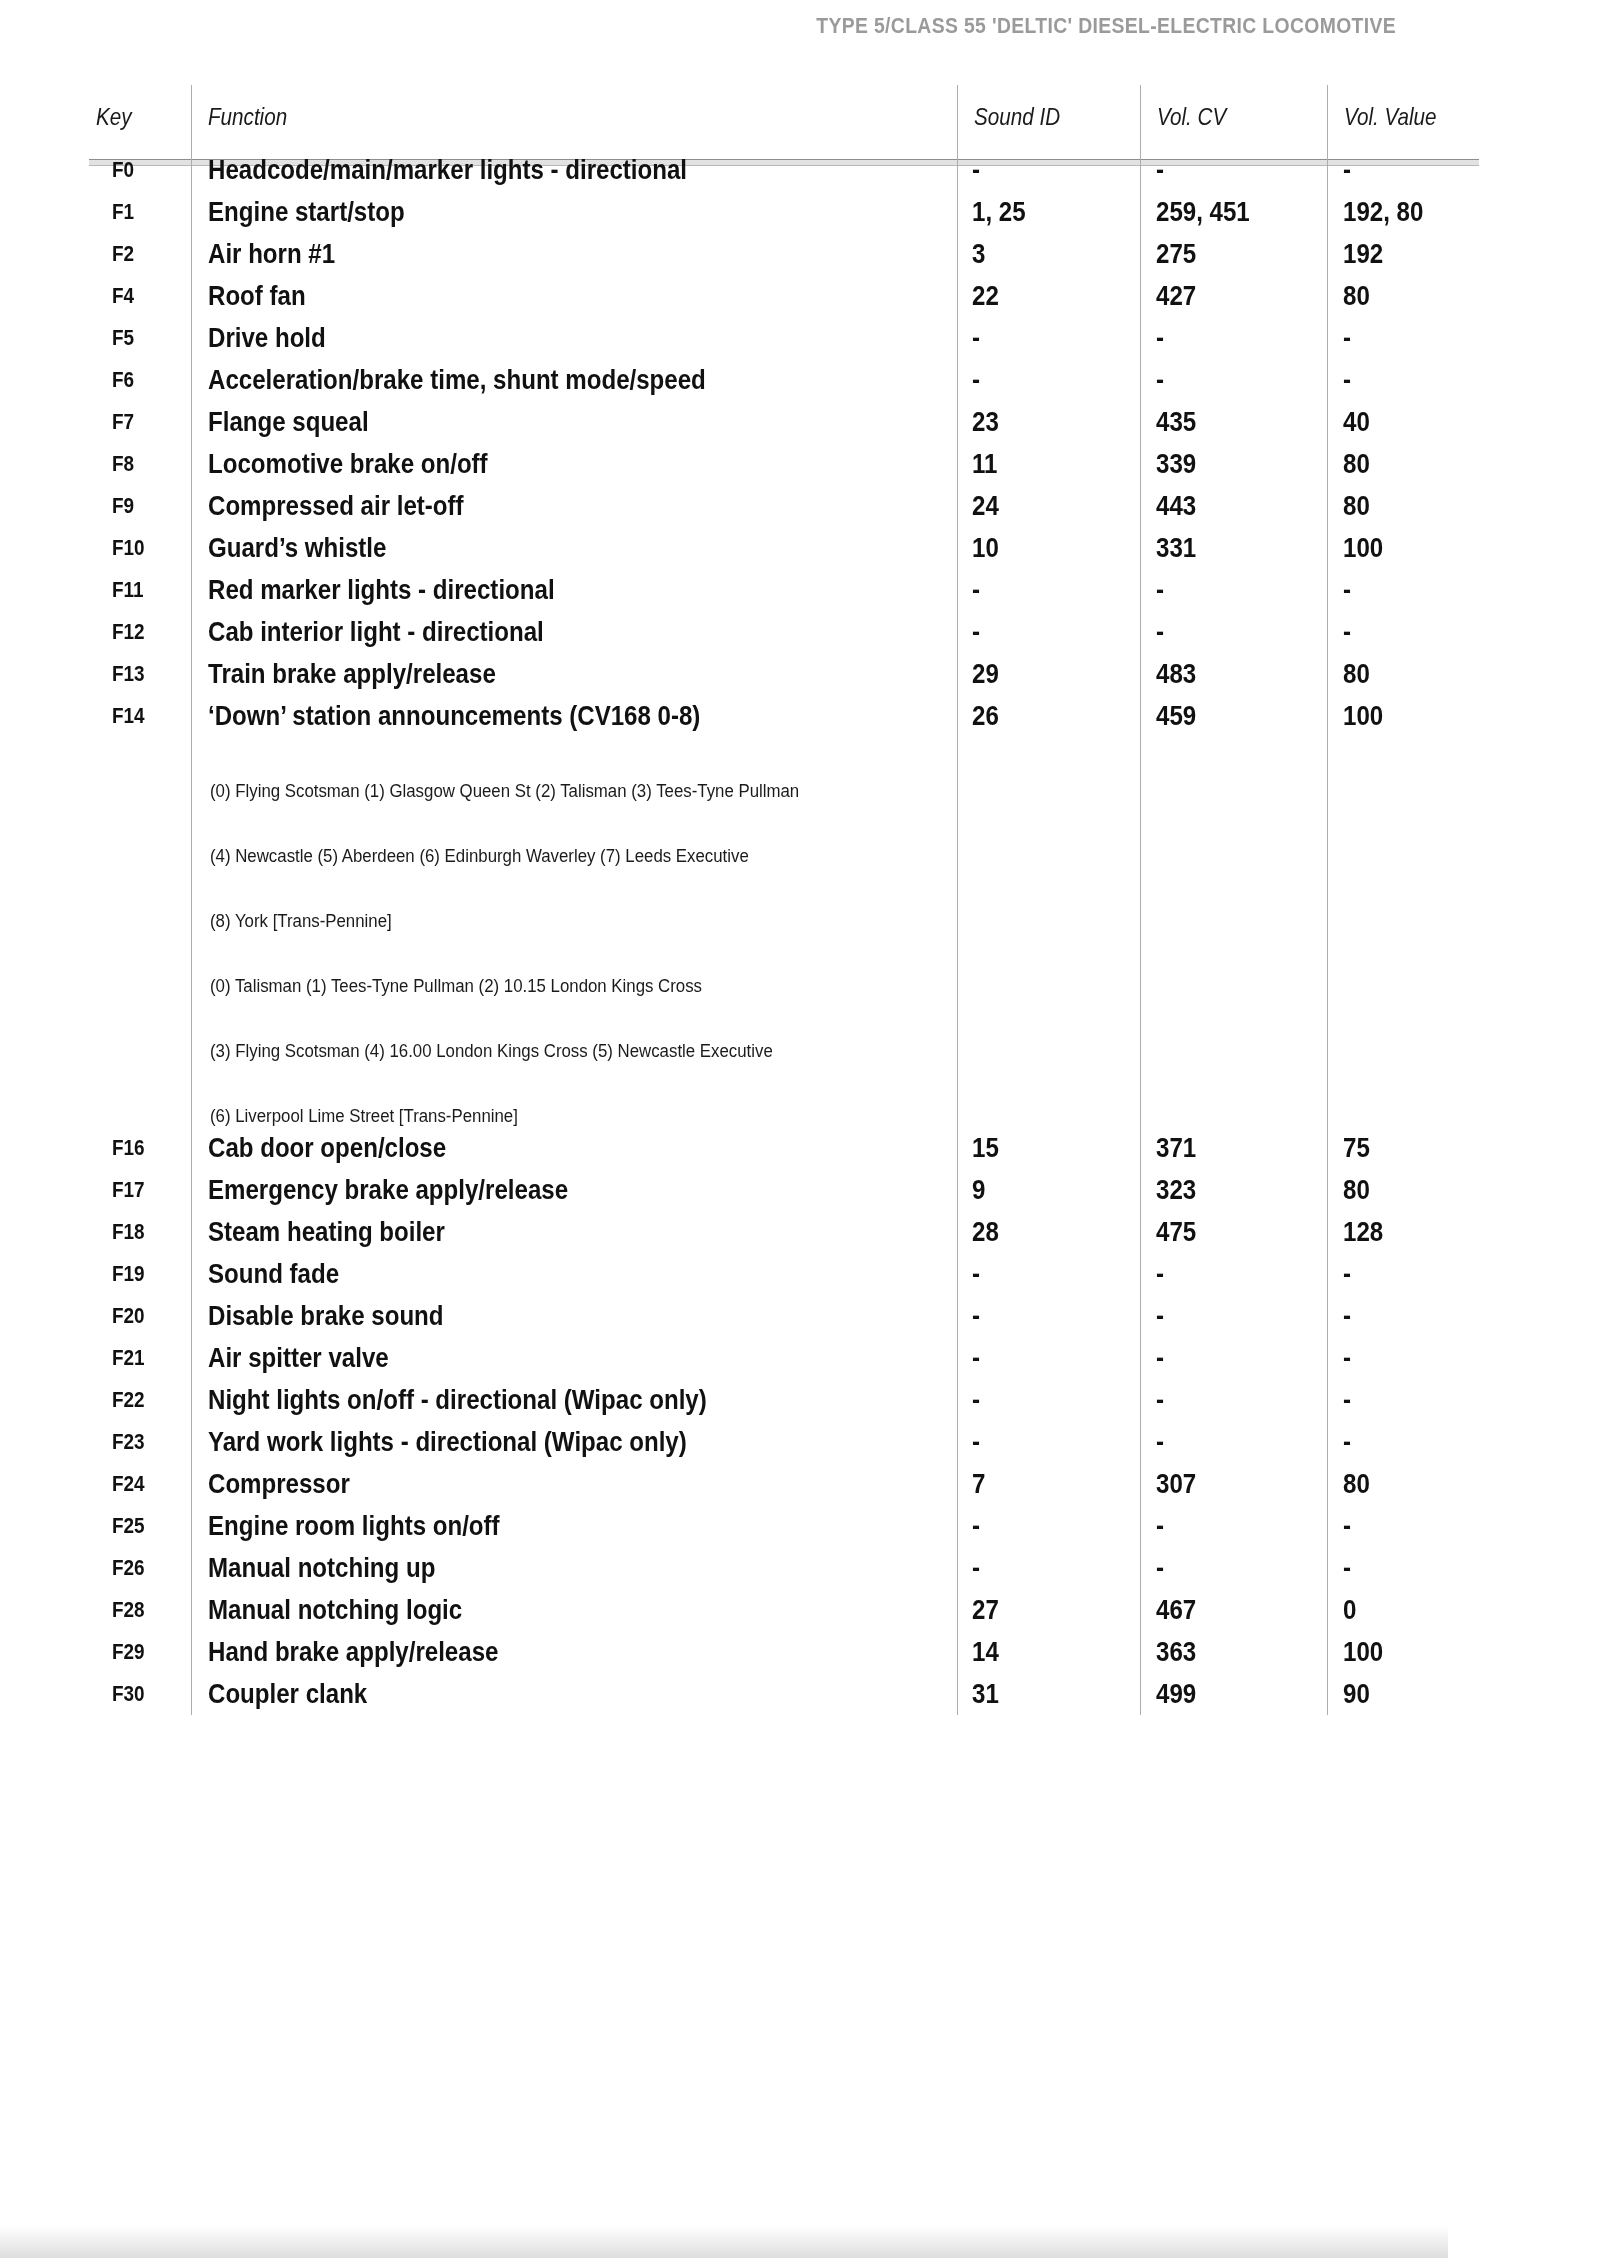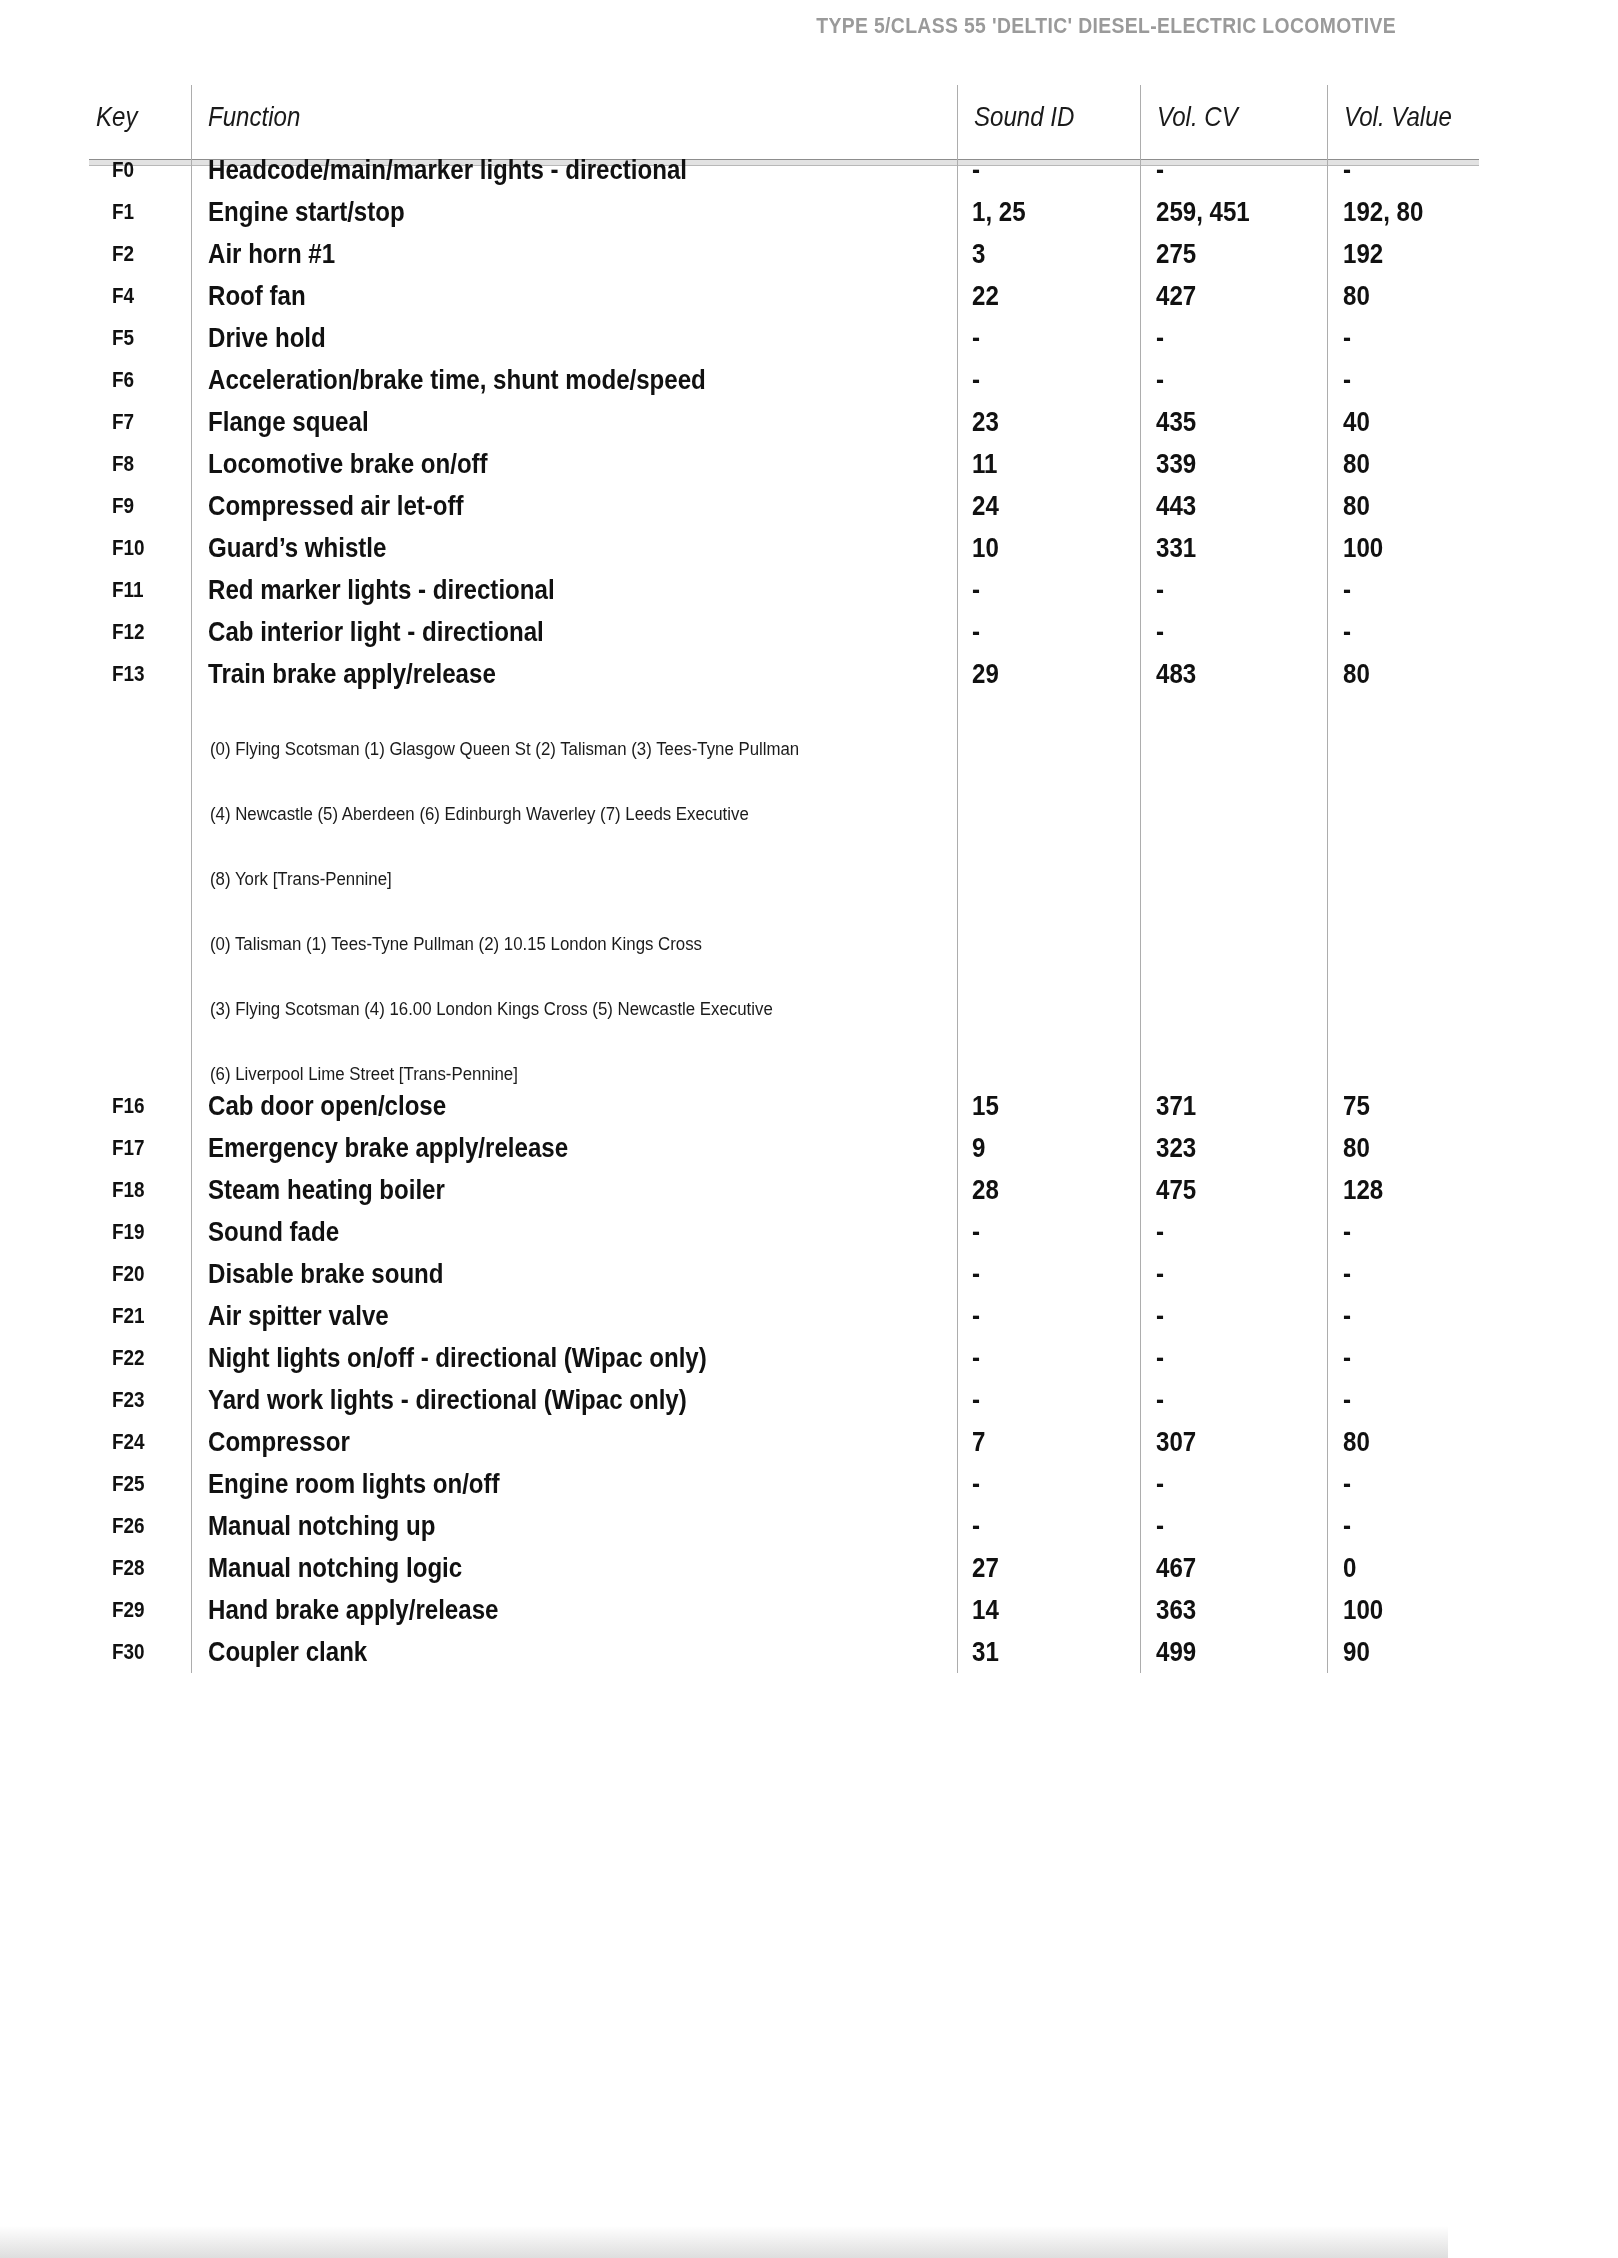--- a/index.html
+++ b/index.html
@@ -63,21 +63,21 @@
 
   
   .vsep {
     border-left: 1.8px solid #adadad;
   }
 
   
   .hdr-cell {
     font-style: italic;
     font-weight: normal;
-    font-size: 28px;
+    font-size: 24px;
     color: #1a1a1a;
     height: 64px;
     padding-bottom: 10.7px;
     font-stretch: condensed;
     white-space: nowrap;
   }
   .hdr-cell .pad { padding-left: 16px; display: inline-block; }
   .hdr-cell.first .pad { padding-left: 7.1px; }
   .rule {
     position: absolute;
@@ -258,20 +258,27 @@
           <td class="vsep num"><span class="pad"><span class="cond">-</span></span></td>
           <td class="vsep num"><span class="pad"><span class="cond">-</span></span></td>
         </tr>
         <tr class="r">
           <td class="key"><span class="pad"><span class="cond">F13</span></span></td>
           <td class="vsep fn"><span class="pad"><span class="cond">Train brake apply/release</span></span></td>
           <td class="vsep num"><span class="pad"><span class="cond">29</span></span></td>
           <td class="vsep num"><span class="pad"><span class="cond">483</span></span></td>
           <td class="vsep num"><span class="pad"><span class="cond">80</span></span></td>
         </tr>
+        <tr class="r">
+          <td class="key"><span class="pad"><span class="cond">F14</span></span></td>
+          <td class="vsep fn"><span class="pad"><span class="cond">‘Down’ station announcements (CV168 0-8)</span></span></td>
+          <td class="vsep num"><span class="pad"><span class="cond">26</span></span></td>
+          <td class="vsep num"><span class="pad"><span class="cond">459</span></span></td>
+          <td class="vsep num"><span class="pad"><span class="cond">100</span></span></td>
+        </tr>
         <tr class="note">
           <td class="key"><span class="pad"><span class="cond-note"></span></span></td>
           <td class="vsep fn"><span class="pad"><span class="cond-note">(0) Flying Scotsman (1) Glasgow Queen St (2) Talisman (3) Tees-Tyne Pullman</span></span></td>
           <td class="vsep num"><span class="pad"><span class="cond-note"></span></span></td>
           <td class="vsep num"><span class="pad"><span class="cond-note"></span></span></td>
           <td class="vsep num"><span class="pad"><span class="cond-note"></span></span></td>
         </tr>
         <tr class="note">
           <td class="key"><span class="pad"><span class="cond-note"></span></span></td>
           <td class="vsep fn"><span class="pad"><span class="cond-note">(4) Newcastle (5) Aberdeen (6) Edinburgh Waverley (7) Leeds Executive</span></span></td>

